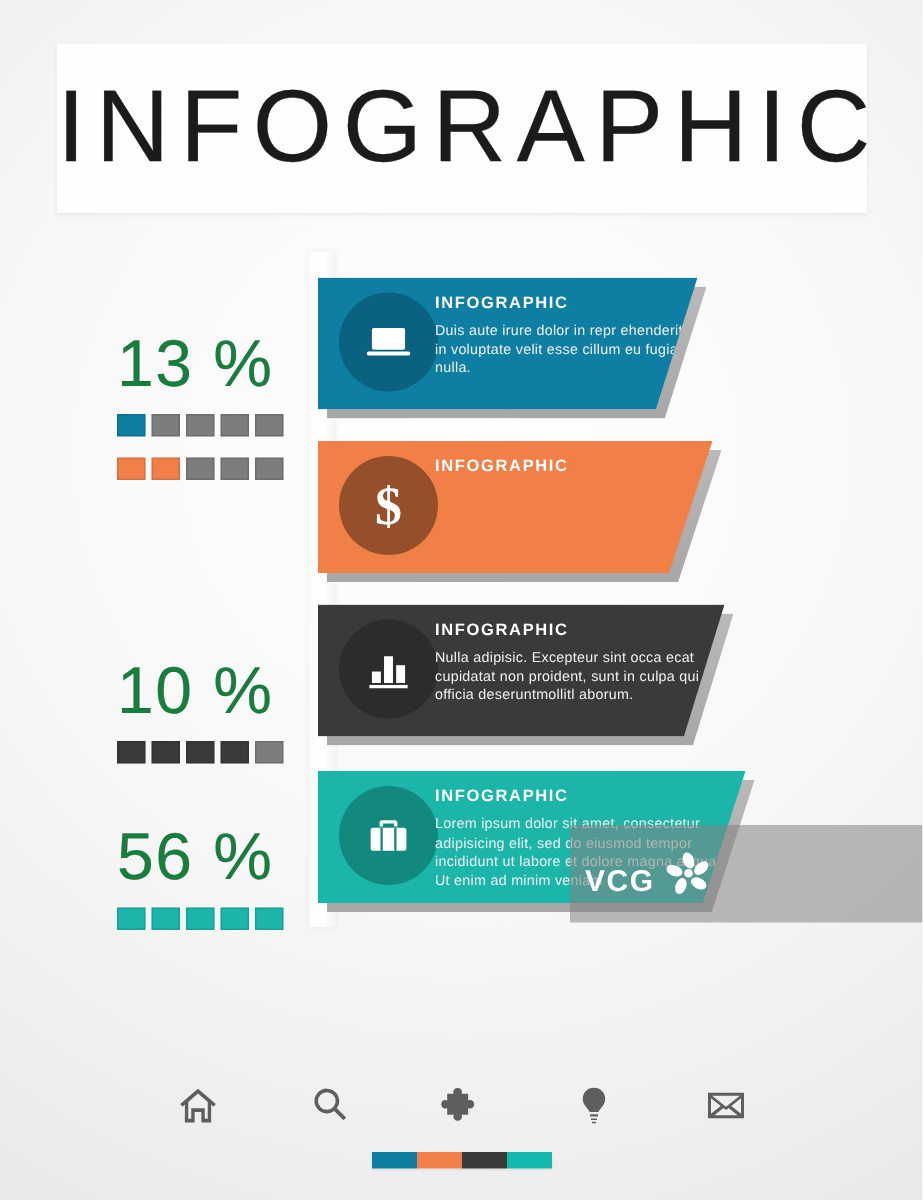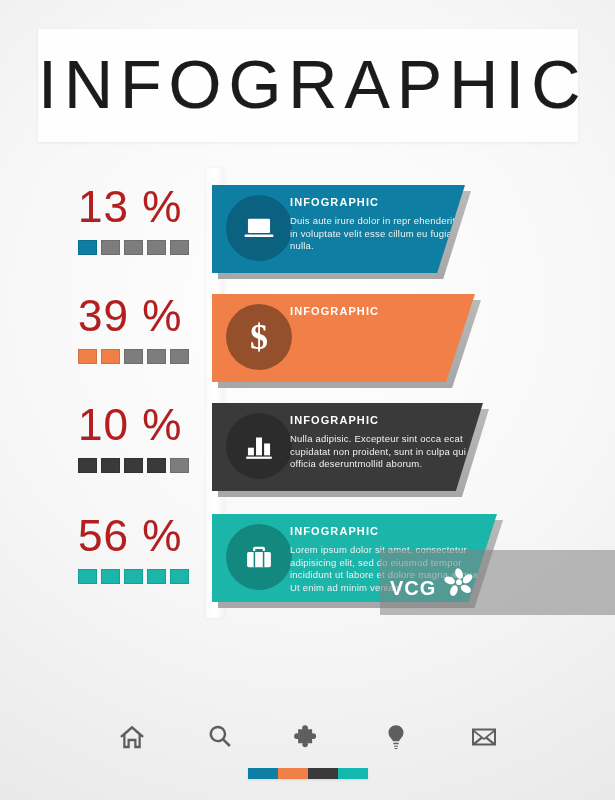--- a/index.html
+++ b/index.html
@@ -40,23 +40,24 @@
   .row{ position:absolute; left:0; width:615px; }
   .row-1{ top:185px; }
   .row-2{ top:294px; }
   .row-3{ top:403px; }
   .row-4{ top:514px; }
 
   
   .pct-wrap{ position:absolute; left:78px; width:120px; }
   .pct{
     font-size:44px; font-weight:300; letter-spacing:1px;
-    color:#b91c1c; line-height:1;
+    color:#15803d; line-height:1;
     -webkit-text-stroke:0.1px #2a2a2a;
     white-space:nowrap;
+    margin-top:36px;
   }
   .blocks{ display:flex; gap:4px; margin-top:11px; }
   .blk{ width:19px; height:15px; background:#7d7d7d; border:1px solid rgba(0,0,0,.12); }
 
   
   .banner-outer{ position:absolute; left:212px; height:88px; }
   .shadow-strip{
     position:absolute; top:6px; left:6px; height:88px; width:100%;
     background:linear-gradient(to bottom,#b9b9b9,#a7a7a7);
   }
@@ -149,21 +150,20 @@
               <rect x="9.8" y="11.6" width="20.4" height="11.8" fill="none"></rect>
             </svg>
           </div>
           <div class="txt-head">INFOGRAPHIC</div>
           <div class="txt-body">Duis aute irure dolor in repr ehenderit in voluptate velit esse cillum eu fugiat nulla.</div>
         </div>
       </div>
     </div>
     <div class="row row-2">
       <div class="pct-wrap">
-        <div class="pct">39 %</div>
         <div class="blocks">
           <div class="blk" style="background: rgb(240, 128, 72);"></div>
           <div class="blk" style="background: rgb(240, 128, 72);"></div>
           <div class="blk" style="background: rgb(125, 125, 125);"></div>
           <div class="blk" style="background: rgb(125, 125, 125);"></div>
           <div class="blk" style="background: rgb(125, 125, 125);"></div>
         </div>
       </div>
       <div class="banner-outer w2">
         <div class="shadow-strip clip2"></div>

